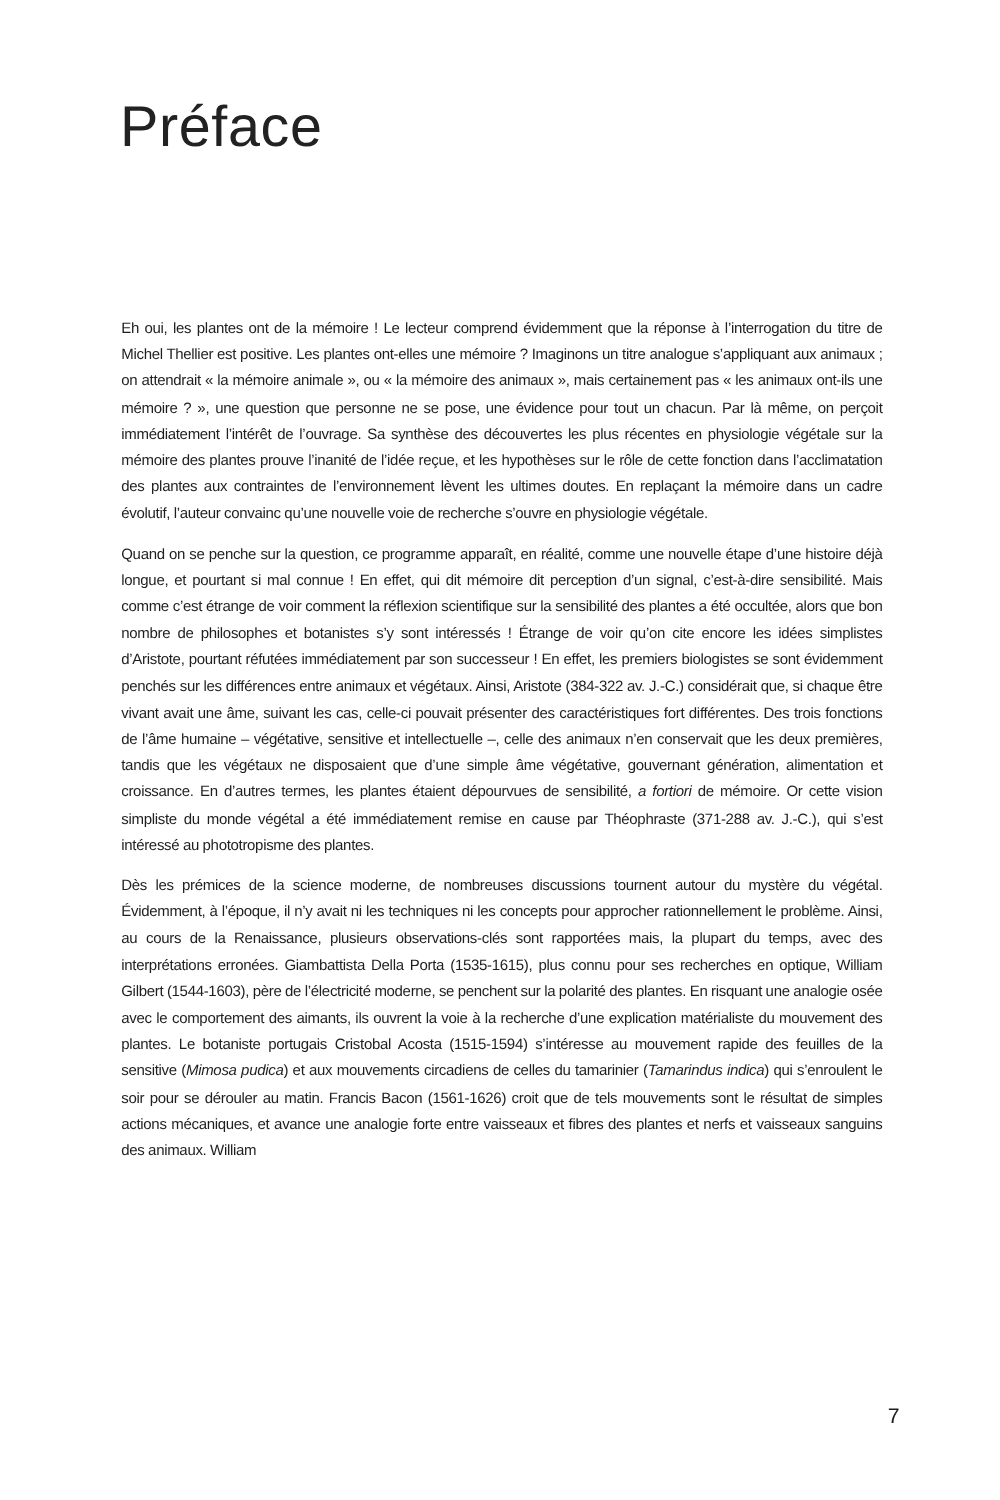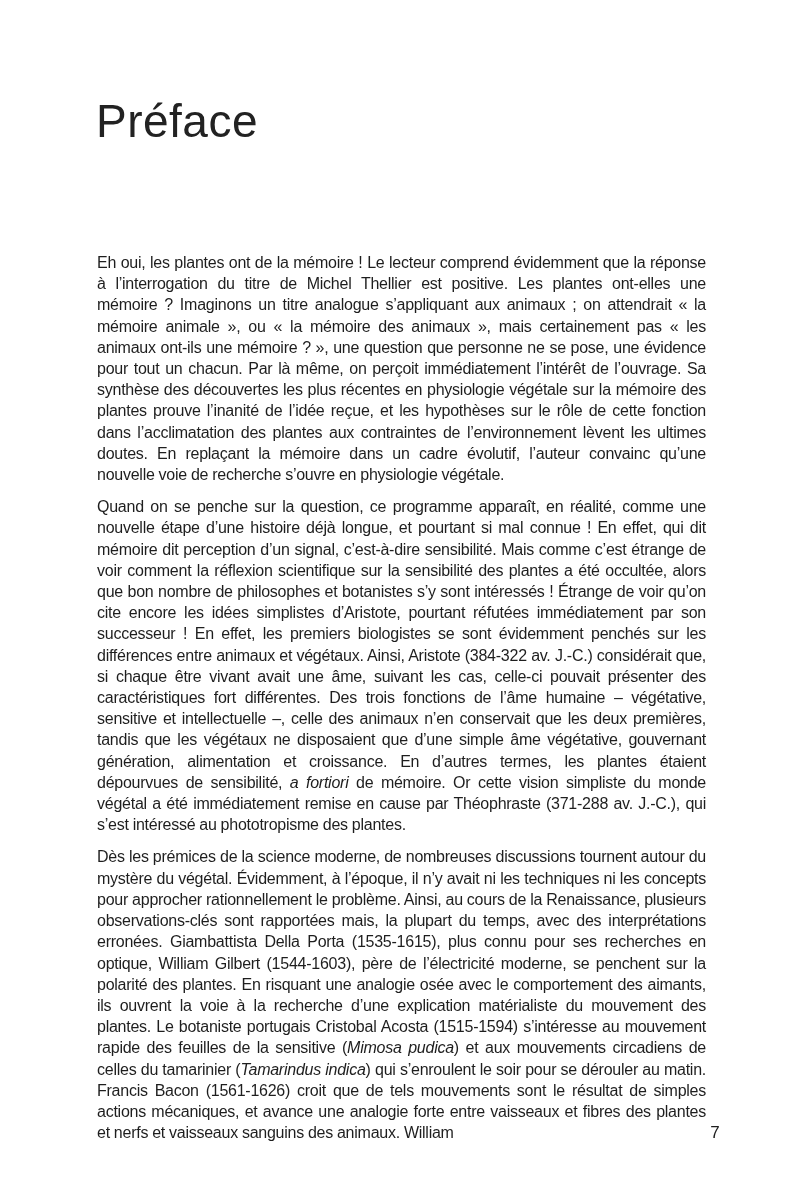--- a/index.html
+++ b/index.html
@@ -12,35 +12,35 @@
     width: 800px;
     height: 1200px;
     background: #ffffff;
     color: #1e1e1e;
     font-family: "Liberation Sans", sans-serif;
     overflow: hidden;
   }
   .title {
     position: absolute;
     left: 96px;
-    top: 96px;
+    top: 76px;
     margin: 0;
     font-size: 46px;
     line-height: 50px;
     font-weight: 300;
     letter-spacing: 0.5px;
     color: #222222;
   }
   .content {
     position: absolute;
     left: 97px;
     top: 252px;
     width: 609px;
     text-align: justify;
-    font-size: 16px;
+    font-size: 12px;
     line-height: 21.2px;
     letter-spacing: -0.25px;
     word-spacing: -0.2px;
     color: #1e1e1e;
   }
   .content p.para {
     margin: 0 0 11px 0;
   }
   .content p.para:last-child {
     margin-bottom: 12px;

